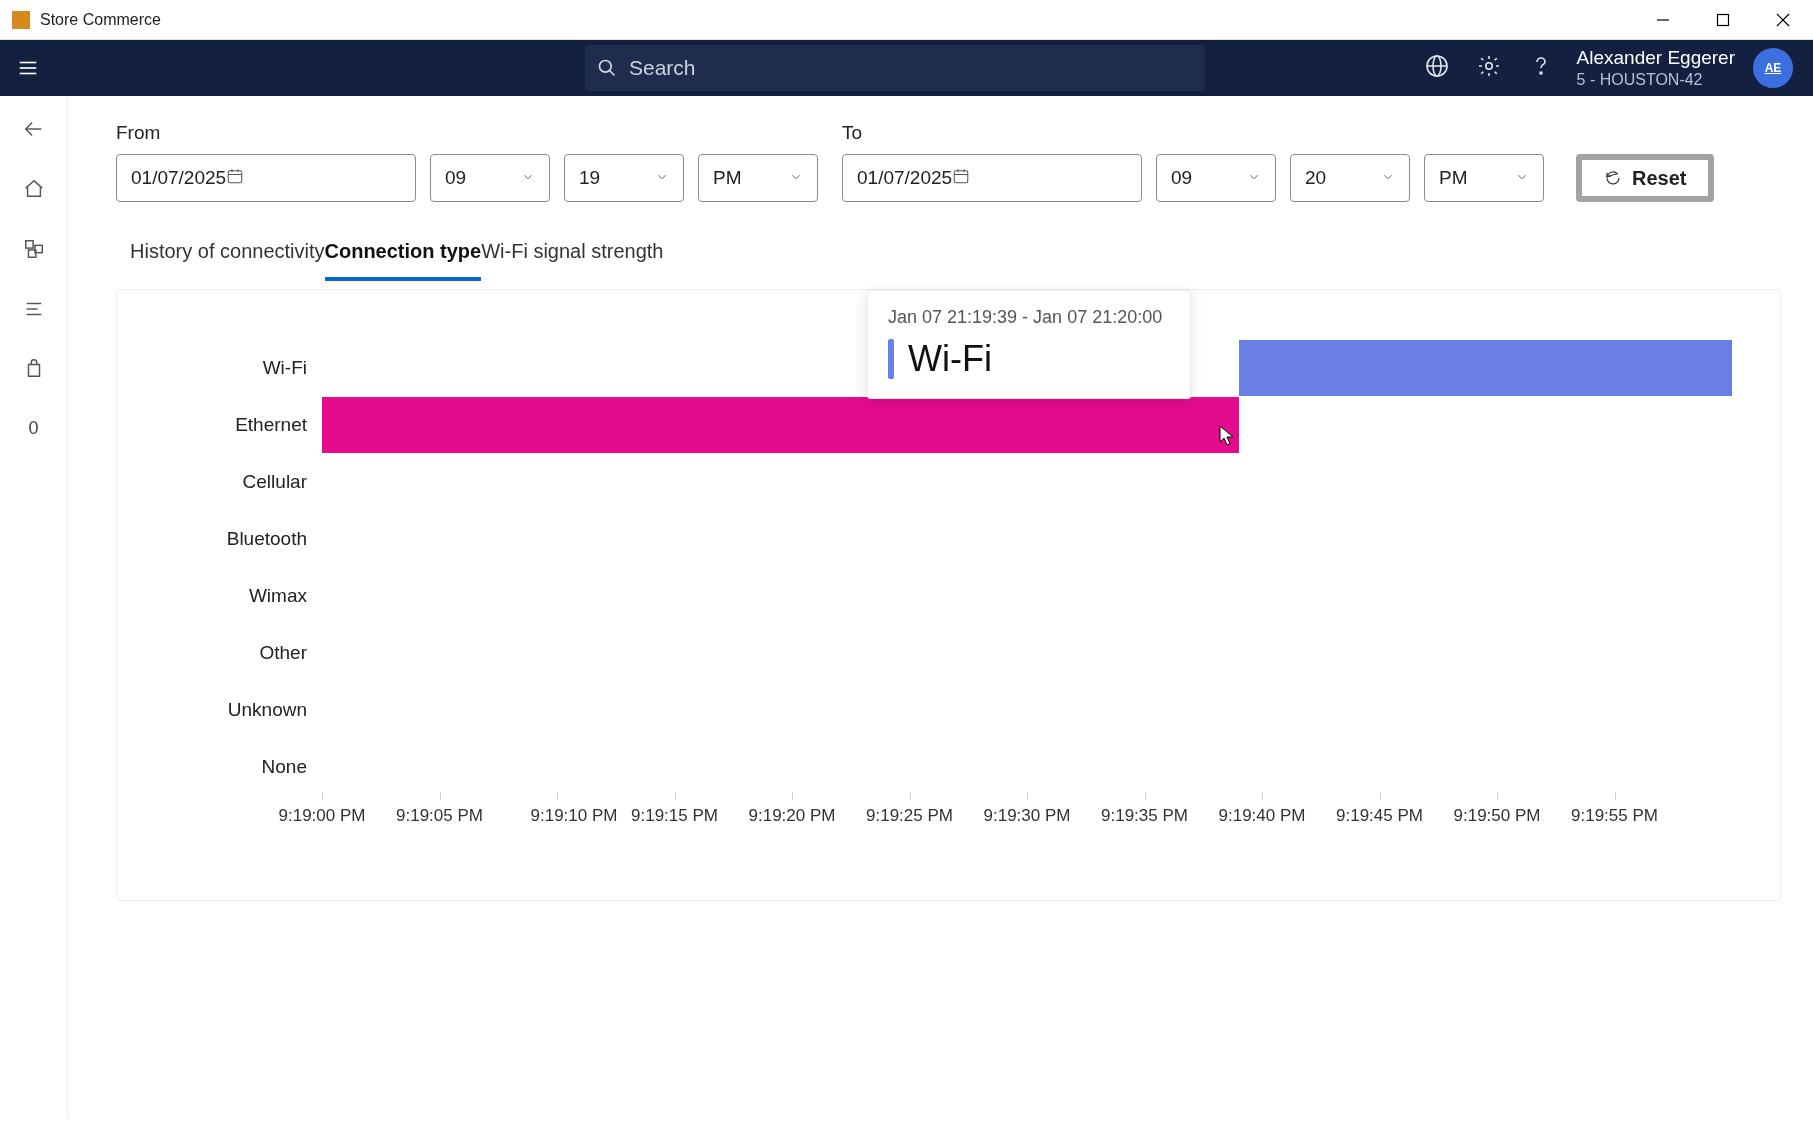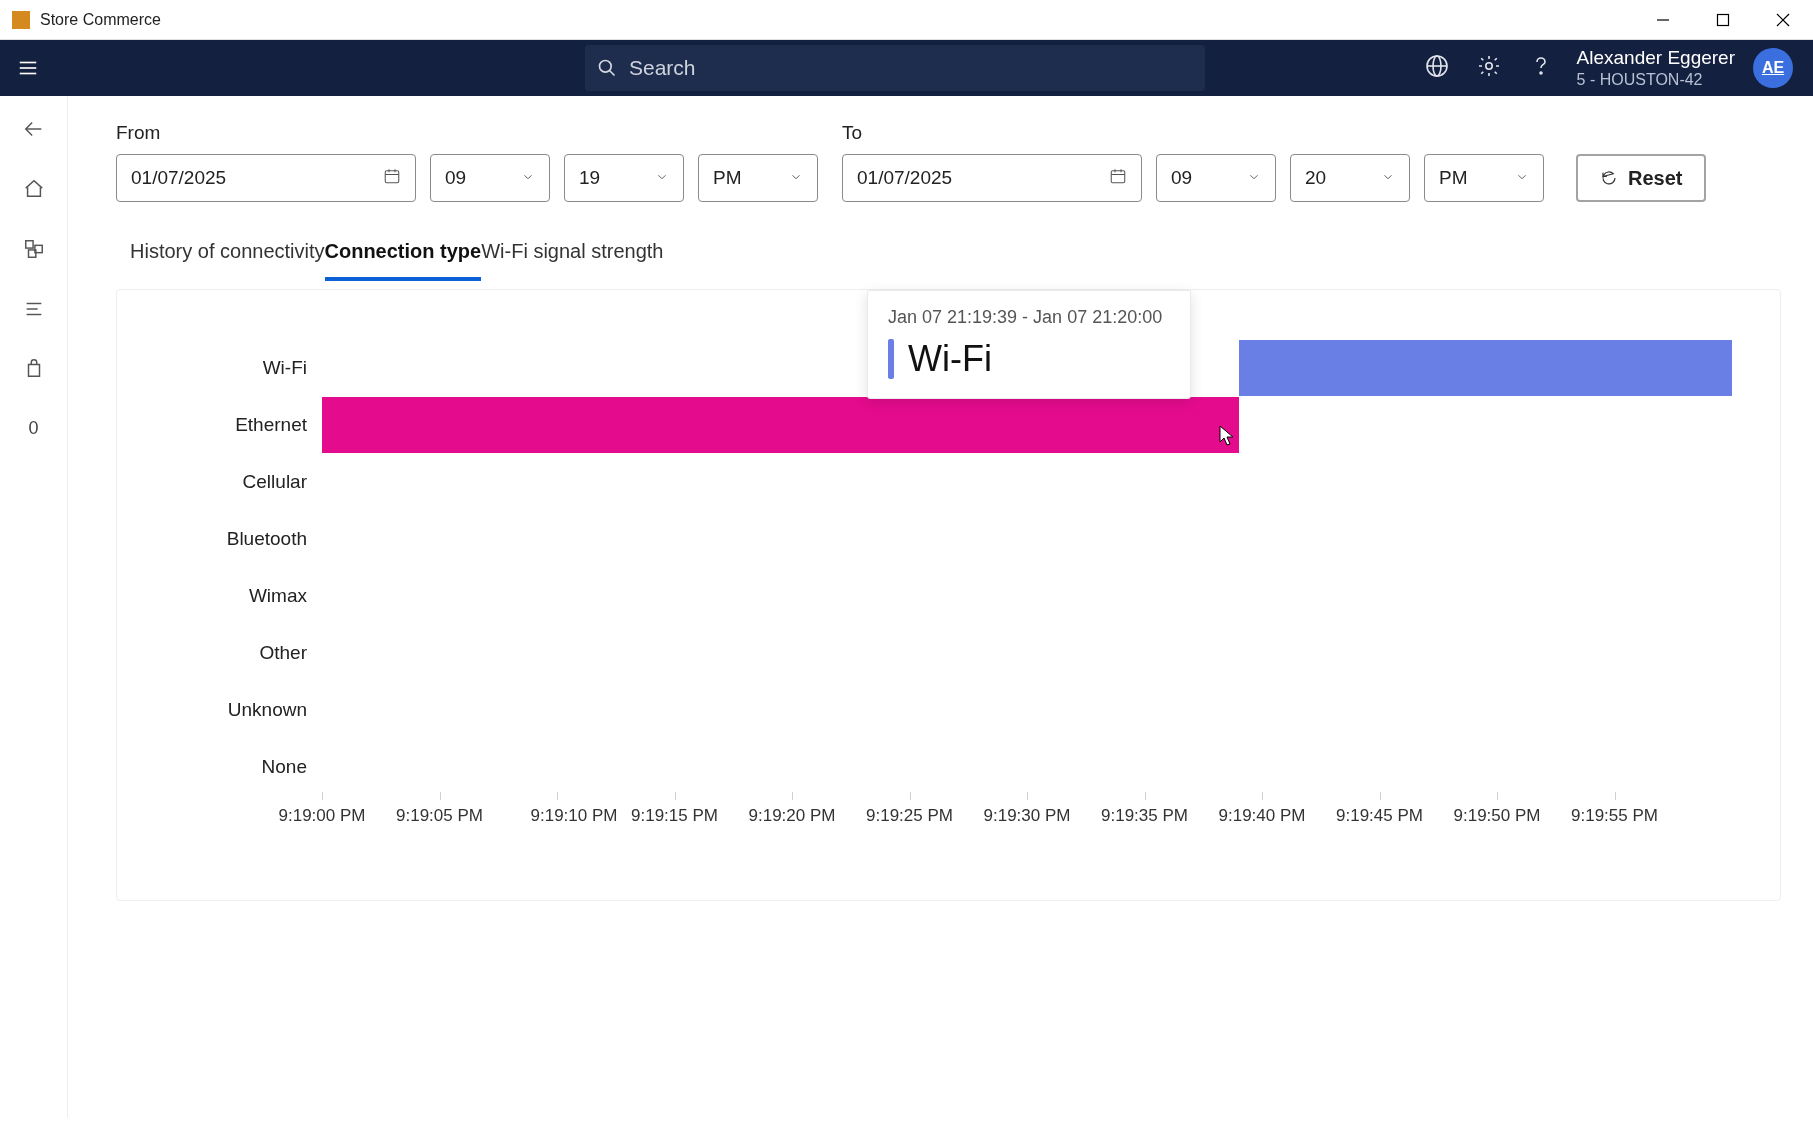--- a/index.html
+++ b/index.html
@@ -22,40 +22,40 @@
   .search-wrap { width: 620px; height:46px; background:#1e2c4d; border-radius:3px; display:flex; align-items:center; margin-left: 530px; }
   .search-wrap .s-icon { width:44px; display:flex; align-items:center; justify-content:center; }
   .search-wrap .s-icon svg { width:20px; height:20px; stroke:#d6d9e0; stroke-width:2; fill:none; }
   .search-wrap .s-text { color:#cfd3dd; font-size:21px; }
   .hdr-icons { display:flex; align-items:center; gap: 28px; margin-right: 24px; margin-left: 140px; }
   .hdr-icons .hicon svg { width:24px; height:24px; stroke:#e2e5ec; stroke-width:1.6; fill:none; }
   .user-block { display:flex; align-items:center; gap:18px; margin-right: 20px; }
   .user-text { text-align:left; line-height:1.25; }
   .user-text .u-name { font-size:19px; color:#fff; }
   .user-text .u-sub  { font-size:16px; color:#b8c0d4; }
-  .avatar { width:40px; height:40px; border-radius:50%; background:#3b6fe0; color:#fff; font-size:16px; display:flex; align-items:center; justify-content:center; font-weight:600;text-decoration:underline; }
+  .avatar { width:40px; height:40px; border-radius:50%; background:#3b6fe0; color:#fff; font-size:12px; display:flex; align-items:center; justify-content:center; font-weight:600;text-decoration:underline; }
 
   
   .body { display:flex; height: calc(1122px - 40px - 60px); }
   .sidebar { width:70px; border-right:1px solid #eee; display:flex; flex-direction:column; align-items:center; padding-top:22px; gap:34px; }
   .sidebar .sbtn svg { width:22px; height:22px; stroke:#555; stroke-width:1.6; fill:none; }
   .sidebar .zero { font-size:18px; color:#444; }
 
   .main { flex:1; padding: 26px 32px 0 48px; position:relative; background:#fff; }
 
   h1.page-title { font-size:42px; font-weight:700; color:#111; margin-bottom: 28px; }
 
   .filters { display:flex; align-items:flex-end; gap:14px; margin-bottom: 28px; }
   .fcol { display:flex; flex-direction:column; }
   .flabel { font-size:19px; color:#222; margin-bottom:10px; }
-  .date-input { width:300px; height:48px; border:1px solid #8a8a8a; border-radius:4px; display:flex; align-items:center; justify-content:space-between; padding:0 14px; font-size:19px; color:#222; }
+  .date-input { width:300px; height:48px; border:1px solid #8a8a8a; border-radius:4px; display:flex; align-items:center; justify-content:flex-start; padding:0 14px; font-size:19px; color:#222; }
   .date-input .cal svg { width:18px; height:18px; stroke:#555; fill:none; stroke-width:1.4; }
   .sel { width:120px; height:48px; border:1px solid #8a8a8a; border-radius:4px; display:flex; align-items:center; justify-content:space-between; padding:0 14px; font-size:19px; color:#222; }
   .sel .chev svg { width:14px; height:14px; stroke:#555; fill:none; stroke-width:1.6; }
-  .reset-btn { height:48px; border:2px solid #a3a3a3; border-radius:4px; display:flex; align-items:center; gap:10px; padding:0 22px; font-size:20px; font-weight:600; color:#222; margin-left: 18px; }
+  .reset-btn { height:48px; border:6px solid #a3a3a3; border-radius:4px; display:flex; align-items:center; gap:10px; padding:0 22px; font-size:20px; font-weight:600; color:#222; margin-left: 18px; }
   .reset-btn svg { width:18px; height:18px; stroke:#333; fill:none; stroke-width:1.6; }
 
   .tabs { display:flex; border-bottom: 0; margin-bottom: 8px; padding-left: 14px; }
   .tab { font-size:20px; color:#333; padding: 10px 0 14px 0; }
   .tab.active { font-weight:700; color:#111; border-bottom: 4px solid #0b62d6; }
 
   
   .panel { border:1px solid #eee; border-radius:4px; padding: 22px 20px 28px 20px; width: 1665px; position:relative; }
 
   .chart { position:relative; height: 560px; }

